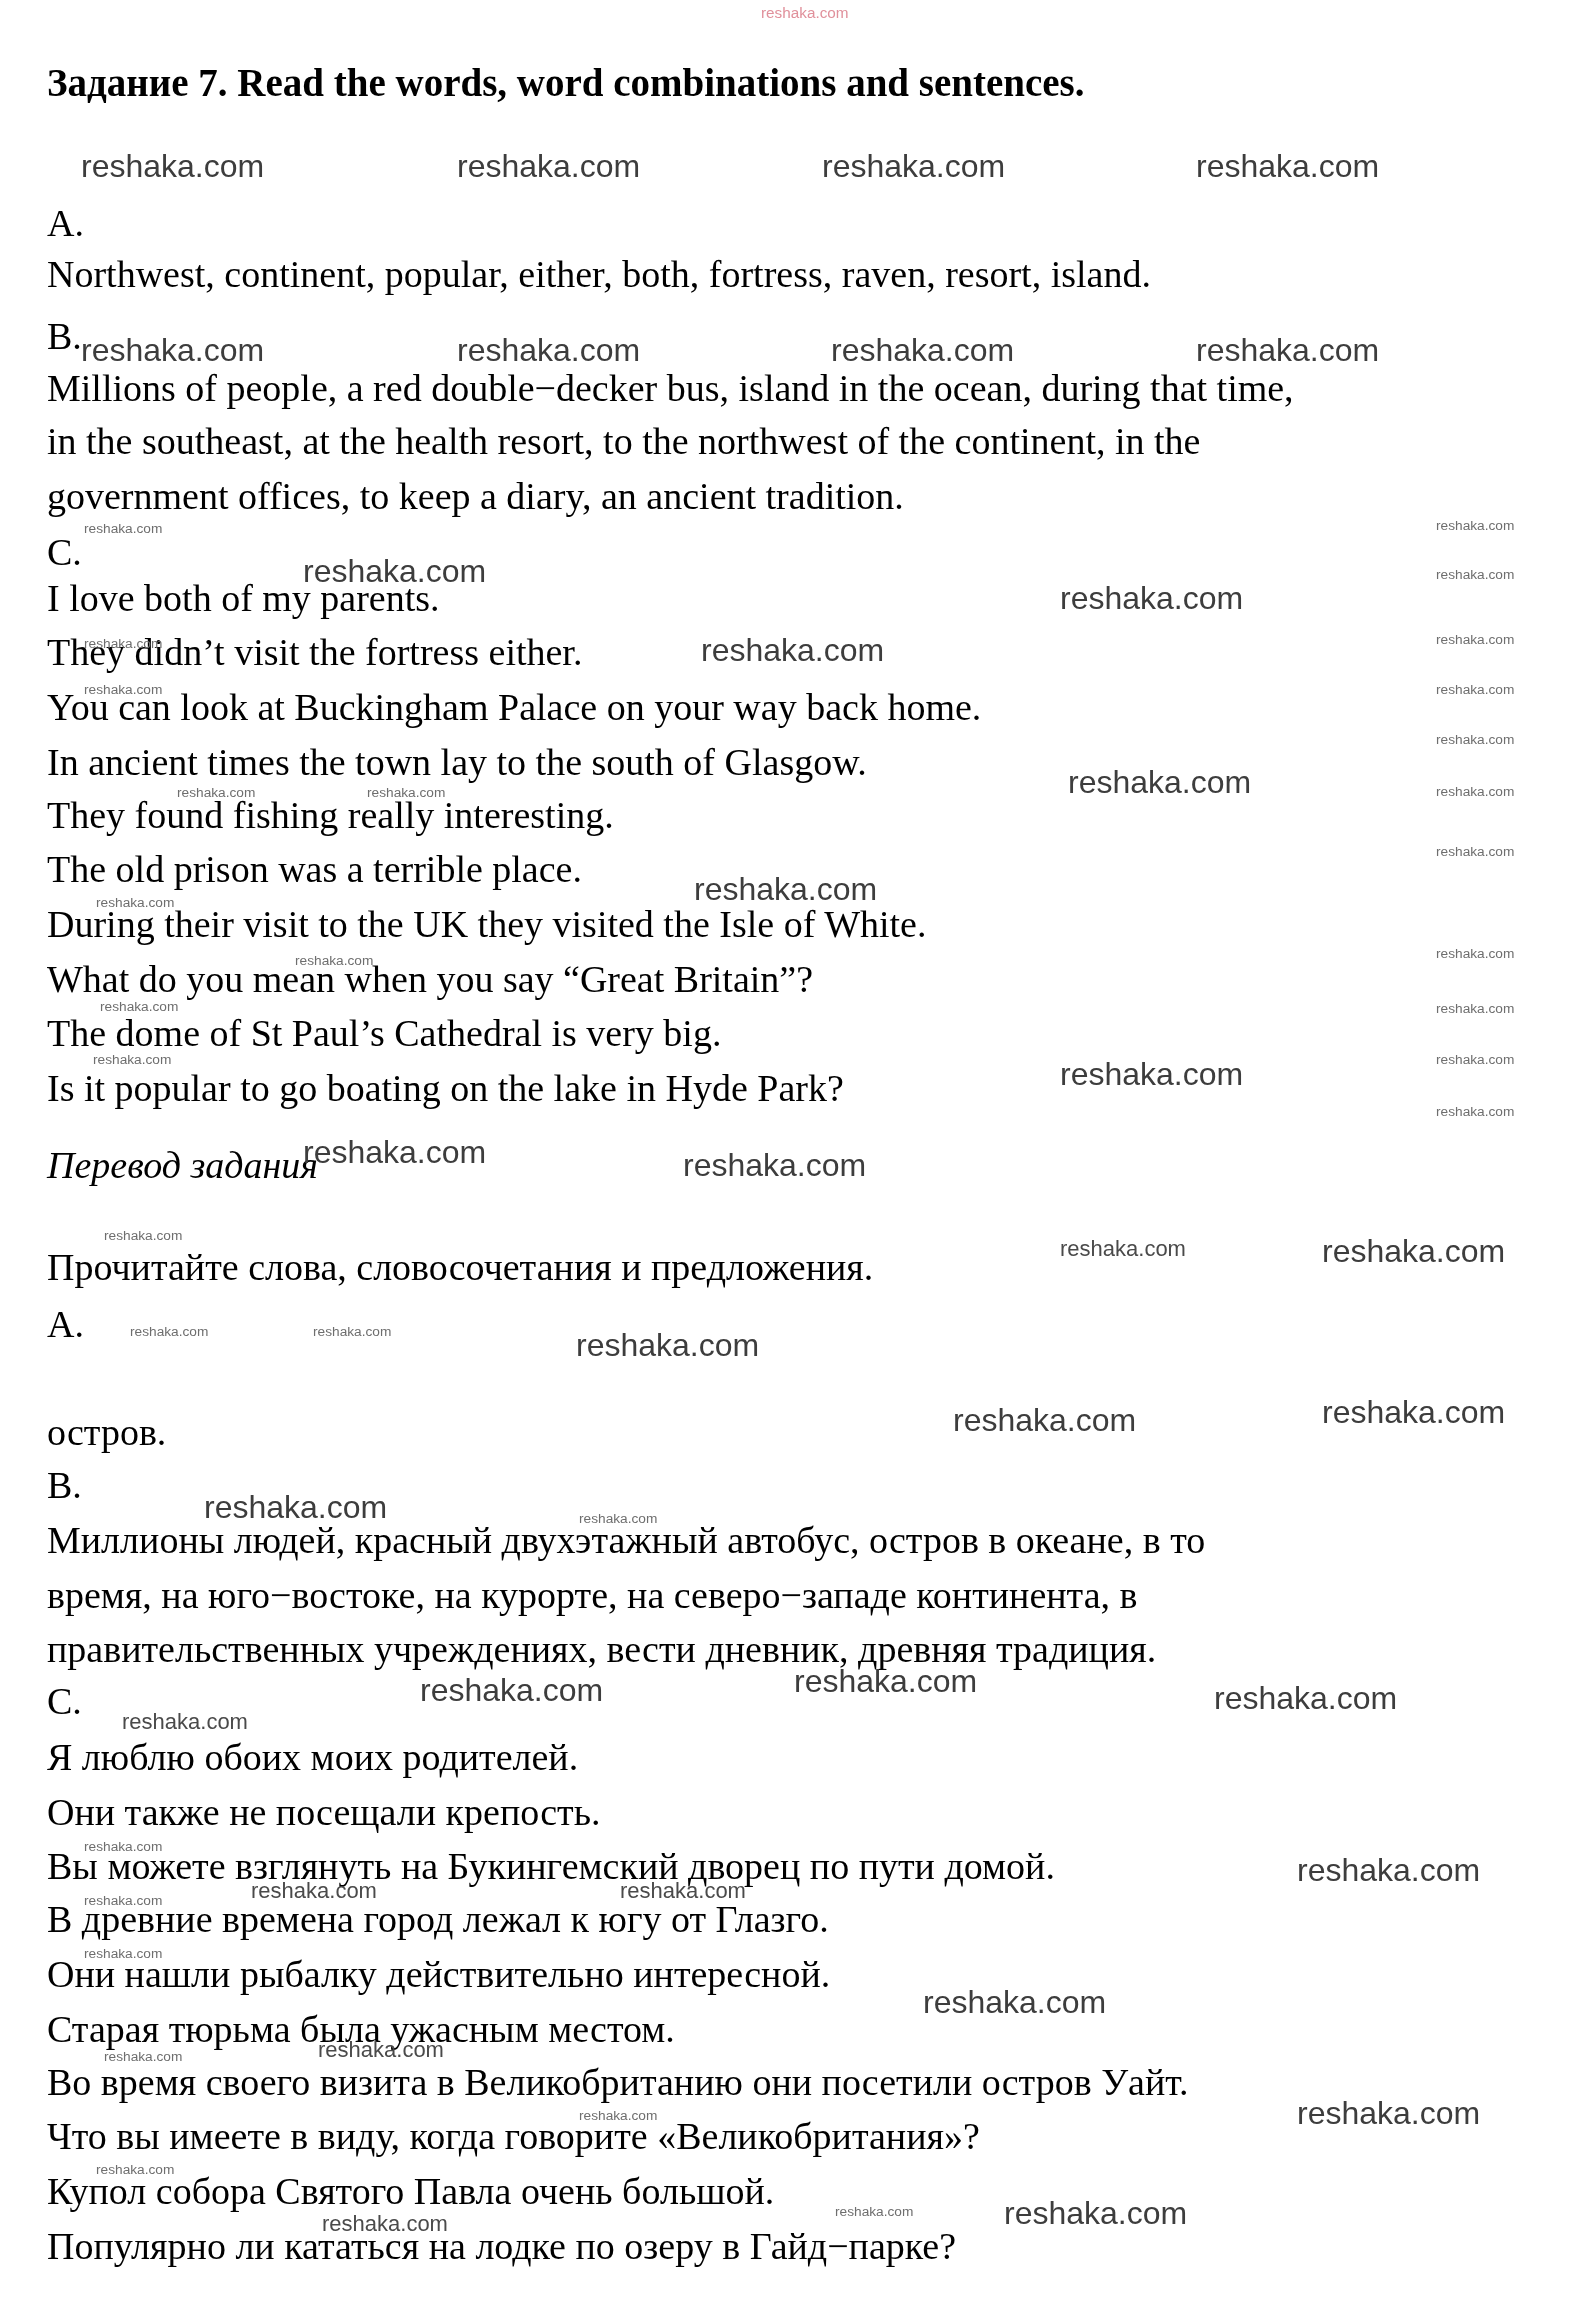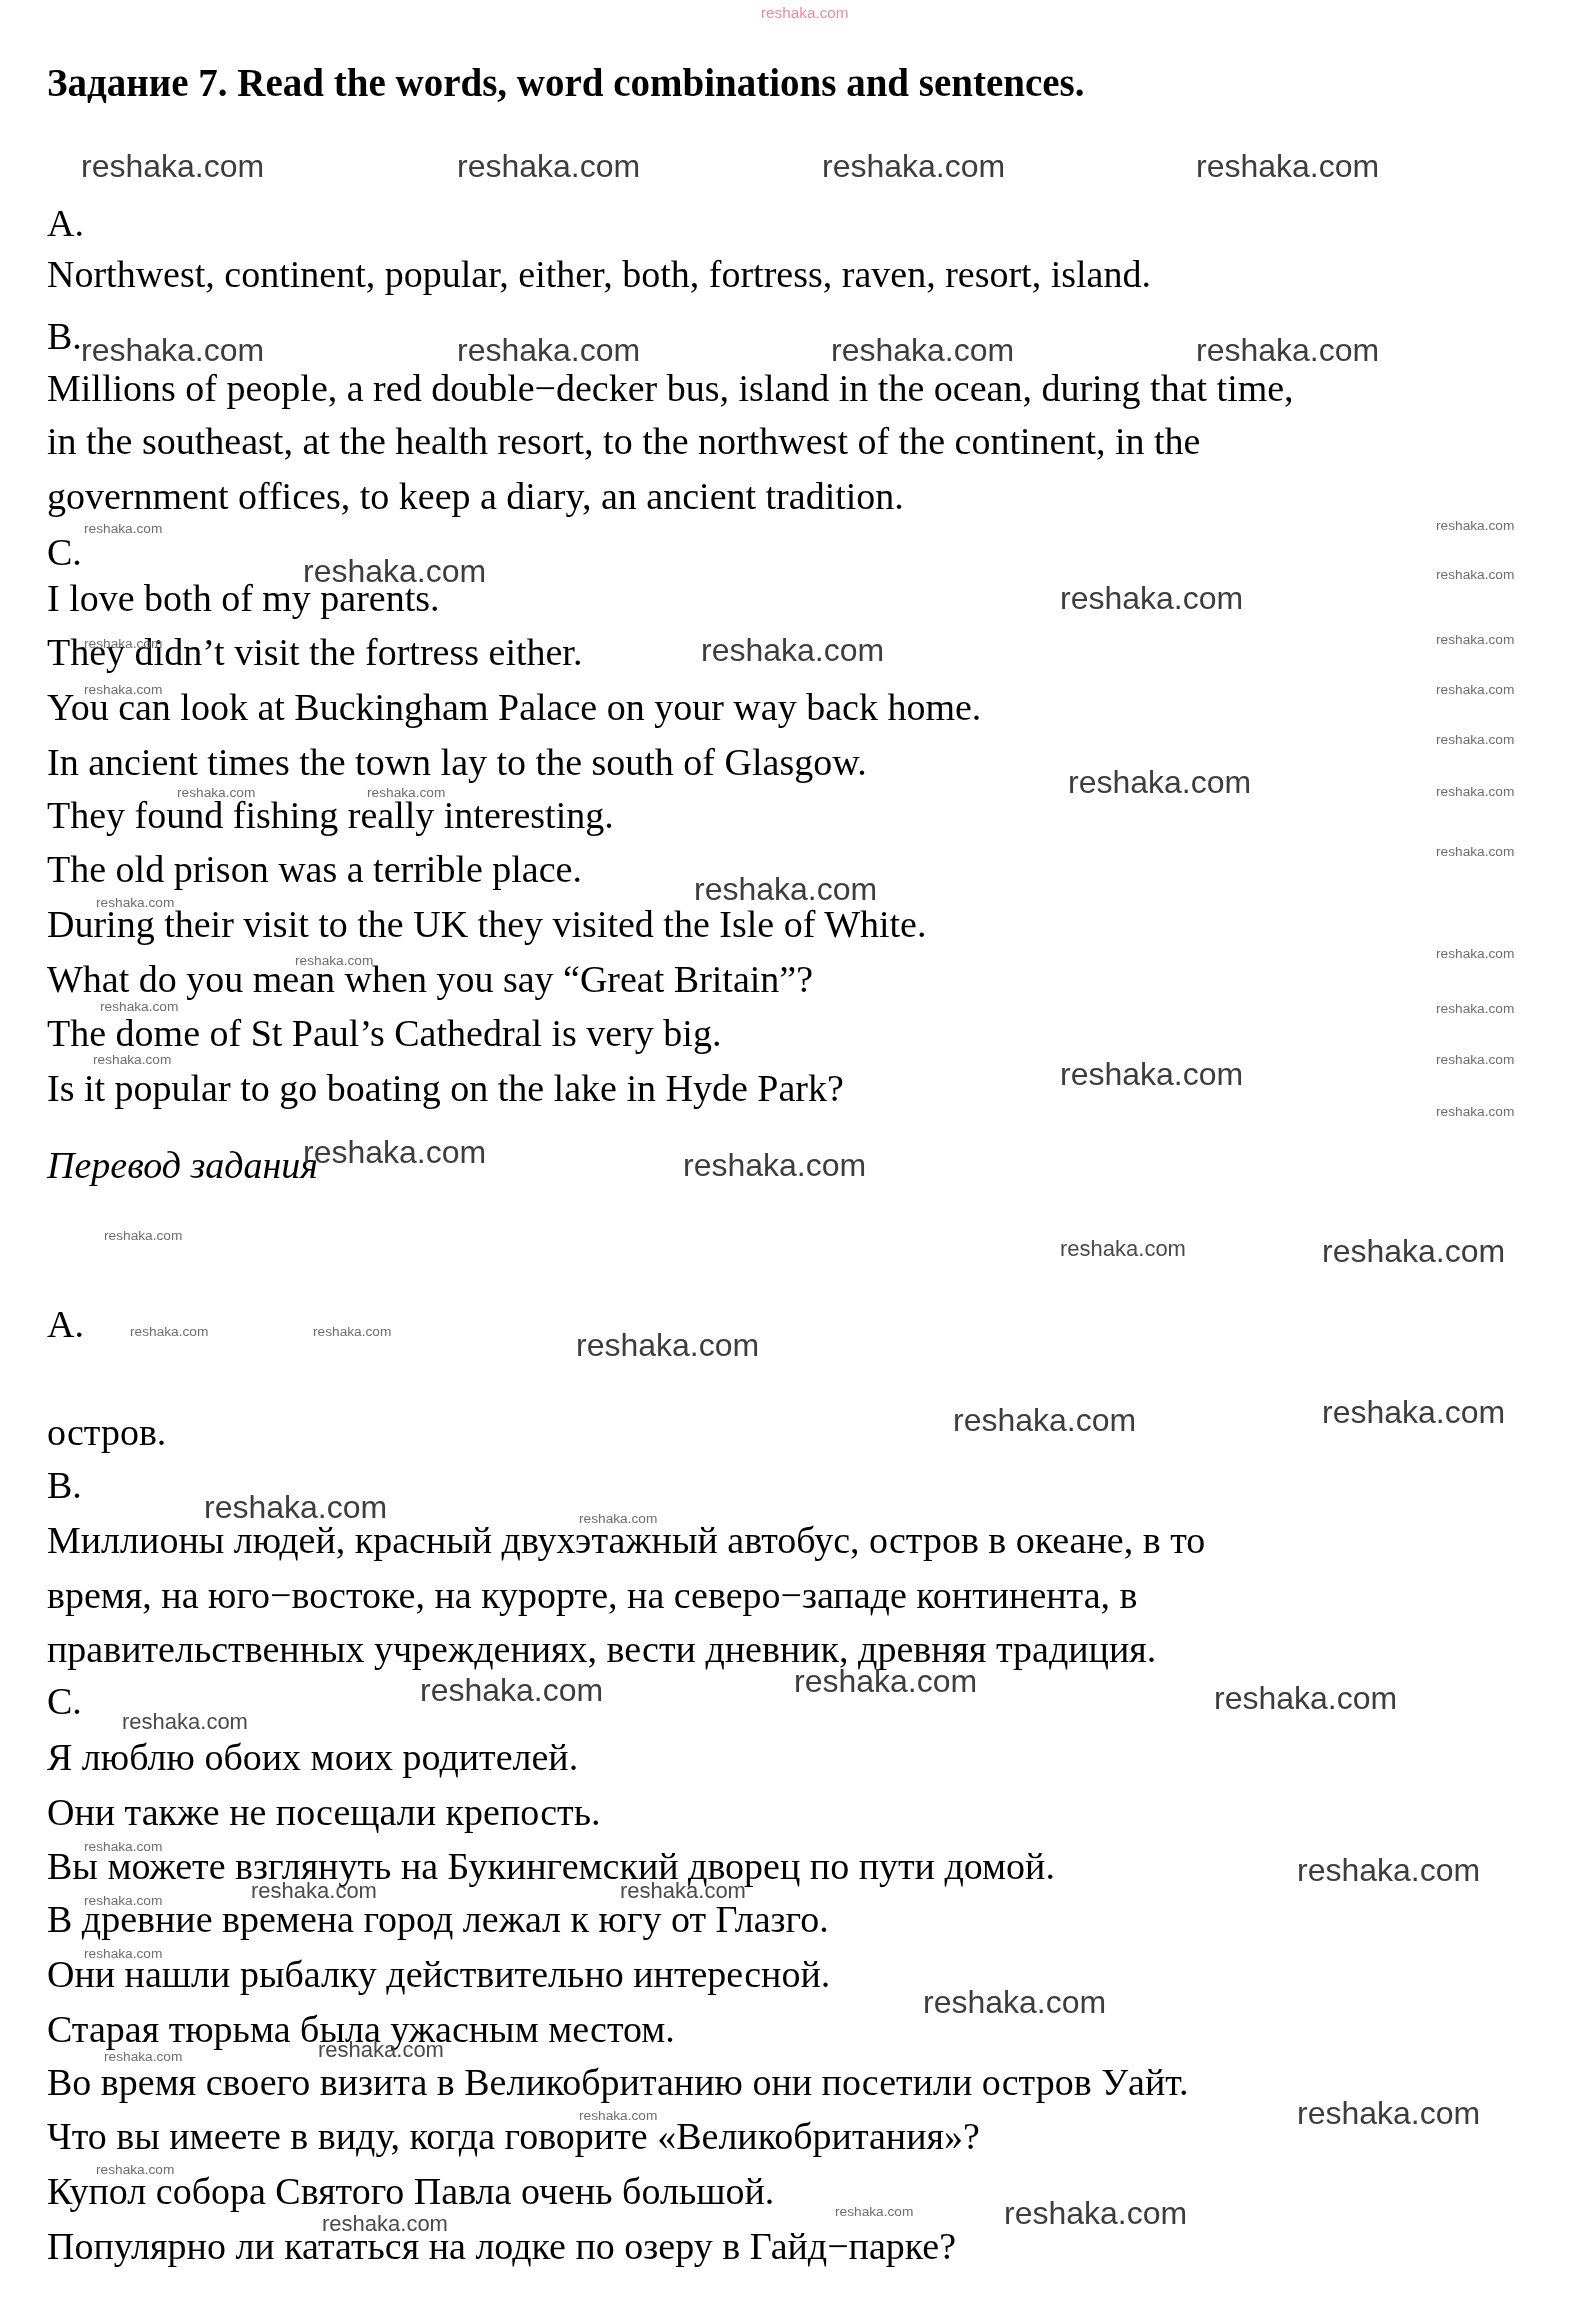--- a/index.html
+++ b/index.html
@@ -56,20 +56,21 @@
   <div class="line" style="top:685px">You can look at Buckingham Palace on your way back home.</div>
   <div class="line" style="top:740px">In ancient times the town lay to the south of Glasgow.</div>
   <div class="line" style="top:793px">They found fishing really interesting.</div>
   <div class="line" style="top:847px">The old prison was a terrible place.</div>
   <div class="line" style="top:902px">During their visit to the UK they visited the Isle of White.</div>
   <div class="line" style="top:957px">What do you mean when you say “Great Britain”?</div>
   <div class="line" style="top:1011px">The dome of St Paul’s Cathedral is very big.</div>
   <div class="line" style="top:1066px">Is it popular to go boating on the lake in Hyde Park?</div>
 
   <div class="line italic" style="top:1143px">Перевод задания</div>
+  <div class="line" style="top:1245px">Прочитайте слова, словосочетания и предложения.</div>
 
   <div class="line" style="top:1302px">A.</div>
   <div class="line" style="top:1410px">остров.</div>
 
   <div class="line" style="top:1463px">B.</div>
   <div class="line" style="top:1518px">Миллионы людей, красный двухэтажный автобус, остров в океане, в то</div>
   <div class="line" style="top:1573px">время, на юго−востоке, на курорте, на северо−западе континента, в</div>
   <div class="line" style="top:1627px">правительственных учреждениях, вести дневник, древняя традиция.</div>
 
   <div class="line" style="top:1679px">C.</div>

